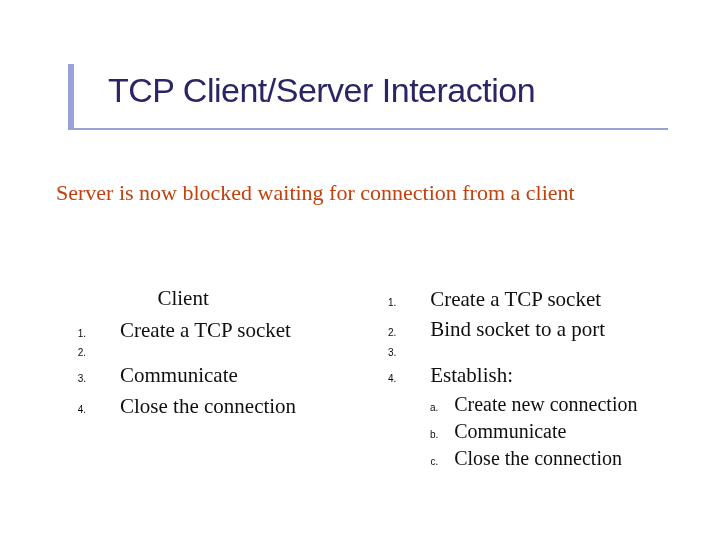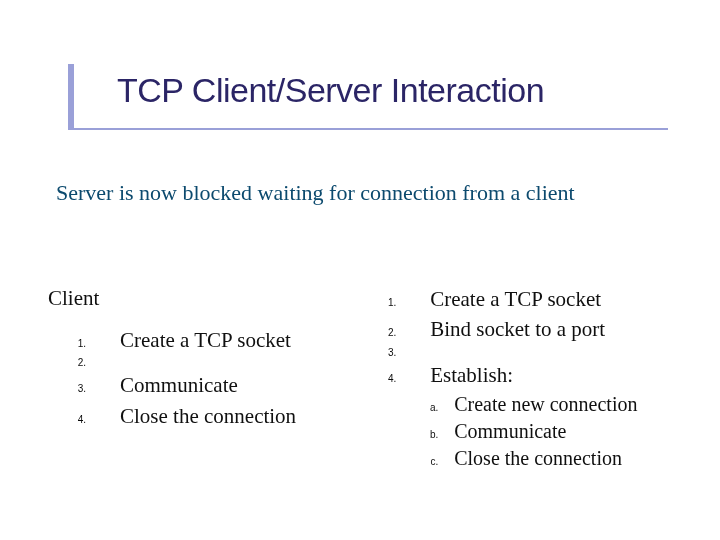--- a/index.html
+++ b/index.html
@@ -26,56 +26,56 @@
     height: 66px;
   }
   .title {
     font-family: Verdana, sans-serif;
     font-size: 34px;
     font-weight: 400;
     color: #2b2566;
     letter-spacing: -0.5px;
     padding-left: 40px;
     line-height: 1.1;
-    margin-left: 9px;
   }
   .underline {
     position: absolute;
     left: 68px;
     top: 128px;
     width: 600px;
     height: 2px;
     background: #9aa0d8;
   }
   .subtitle {
     position: absolute;
     top: 180px;
     left: 56px;
     right: 28px;
     font-family: "Times New Roman", Times, serif;
     font-size: 22px;
-    color: #0c4a6e;
+    color: #c2410c;
   }
   .columns {
     position: absolute;
     top: 286px;
     left: 48px;
     right: 24px;
     display: flex;
     gap: 40px;
   }
   .col {
     flex: 1;
     font-family: "Times New Roman", Times, serif;
     color: #101010;
   }
   .col.right { flex: 1.25; }
   .col-heading {
+    text-align: center;
     font-size: 21px;
-    margin-bottom: 16px;
+    margin-bottom: 6px;
   }
   .item {
     display: flex;
     align-items: baseline;
     margin-bottom: 4px;
   }
   .num {
     width: 56px;
     text-align: right;
     font-size: 10px;

